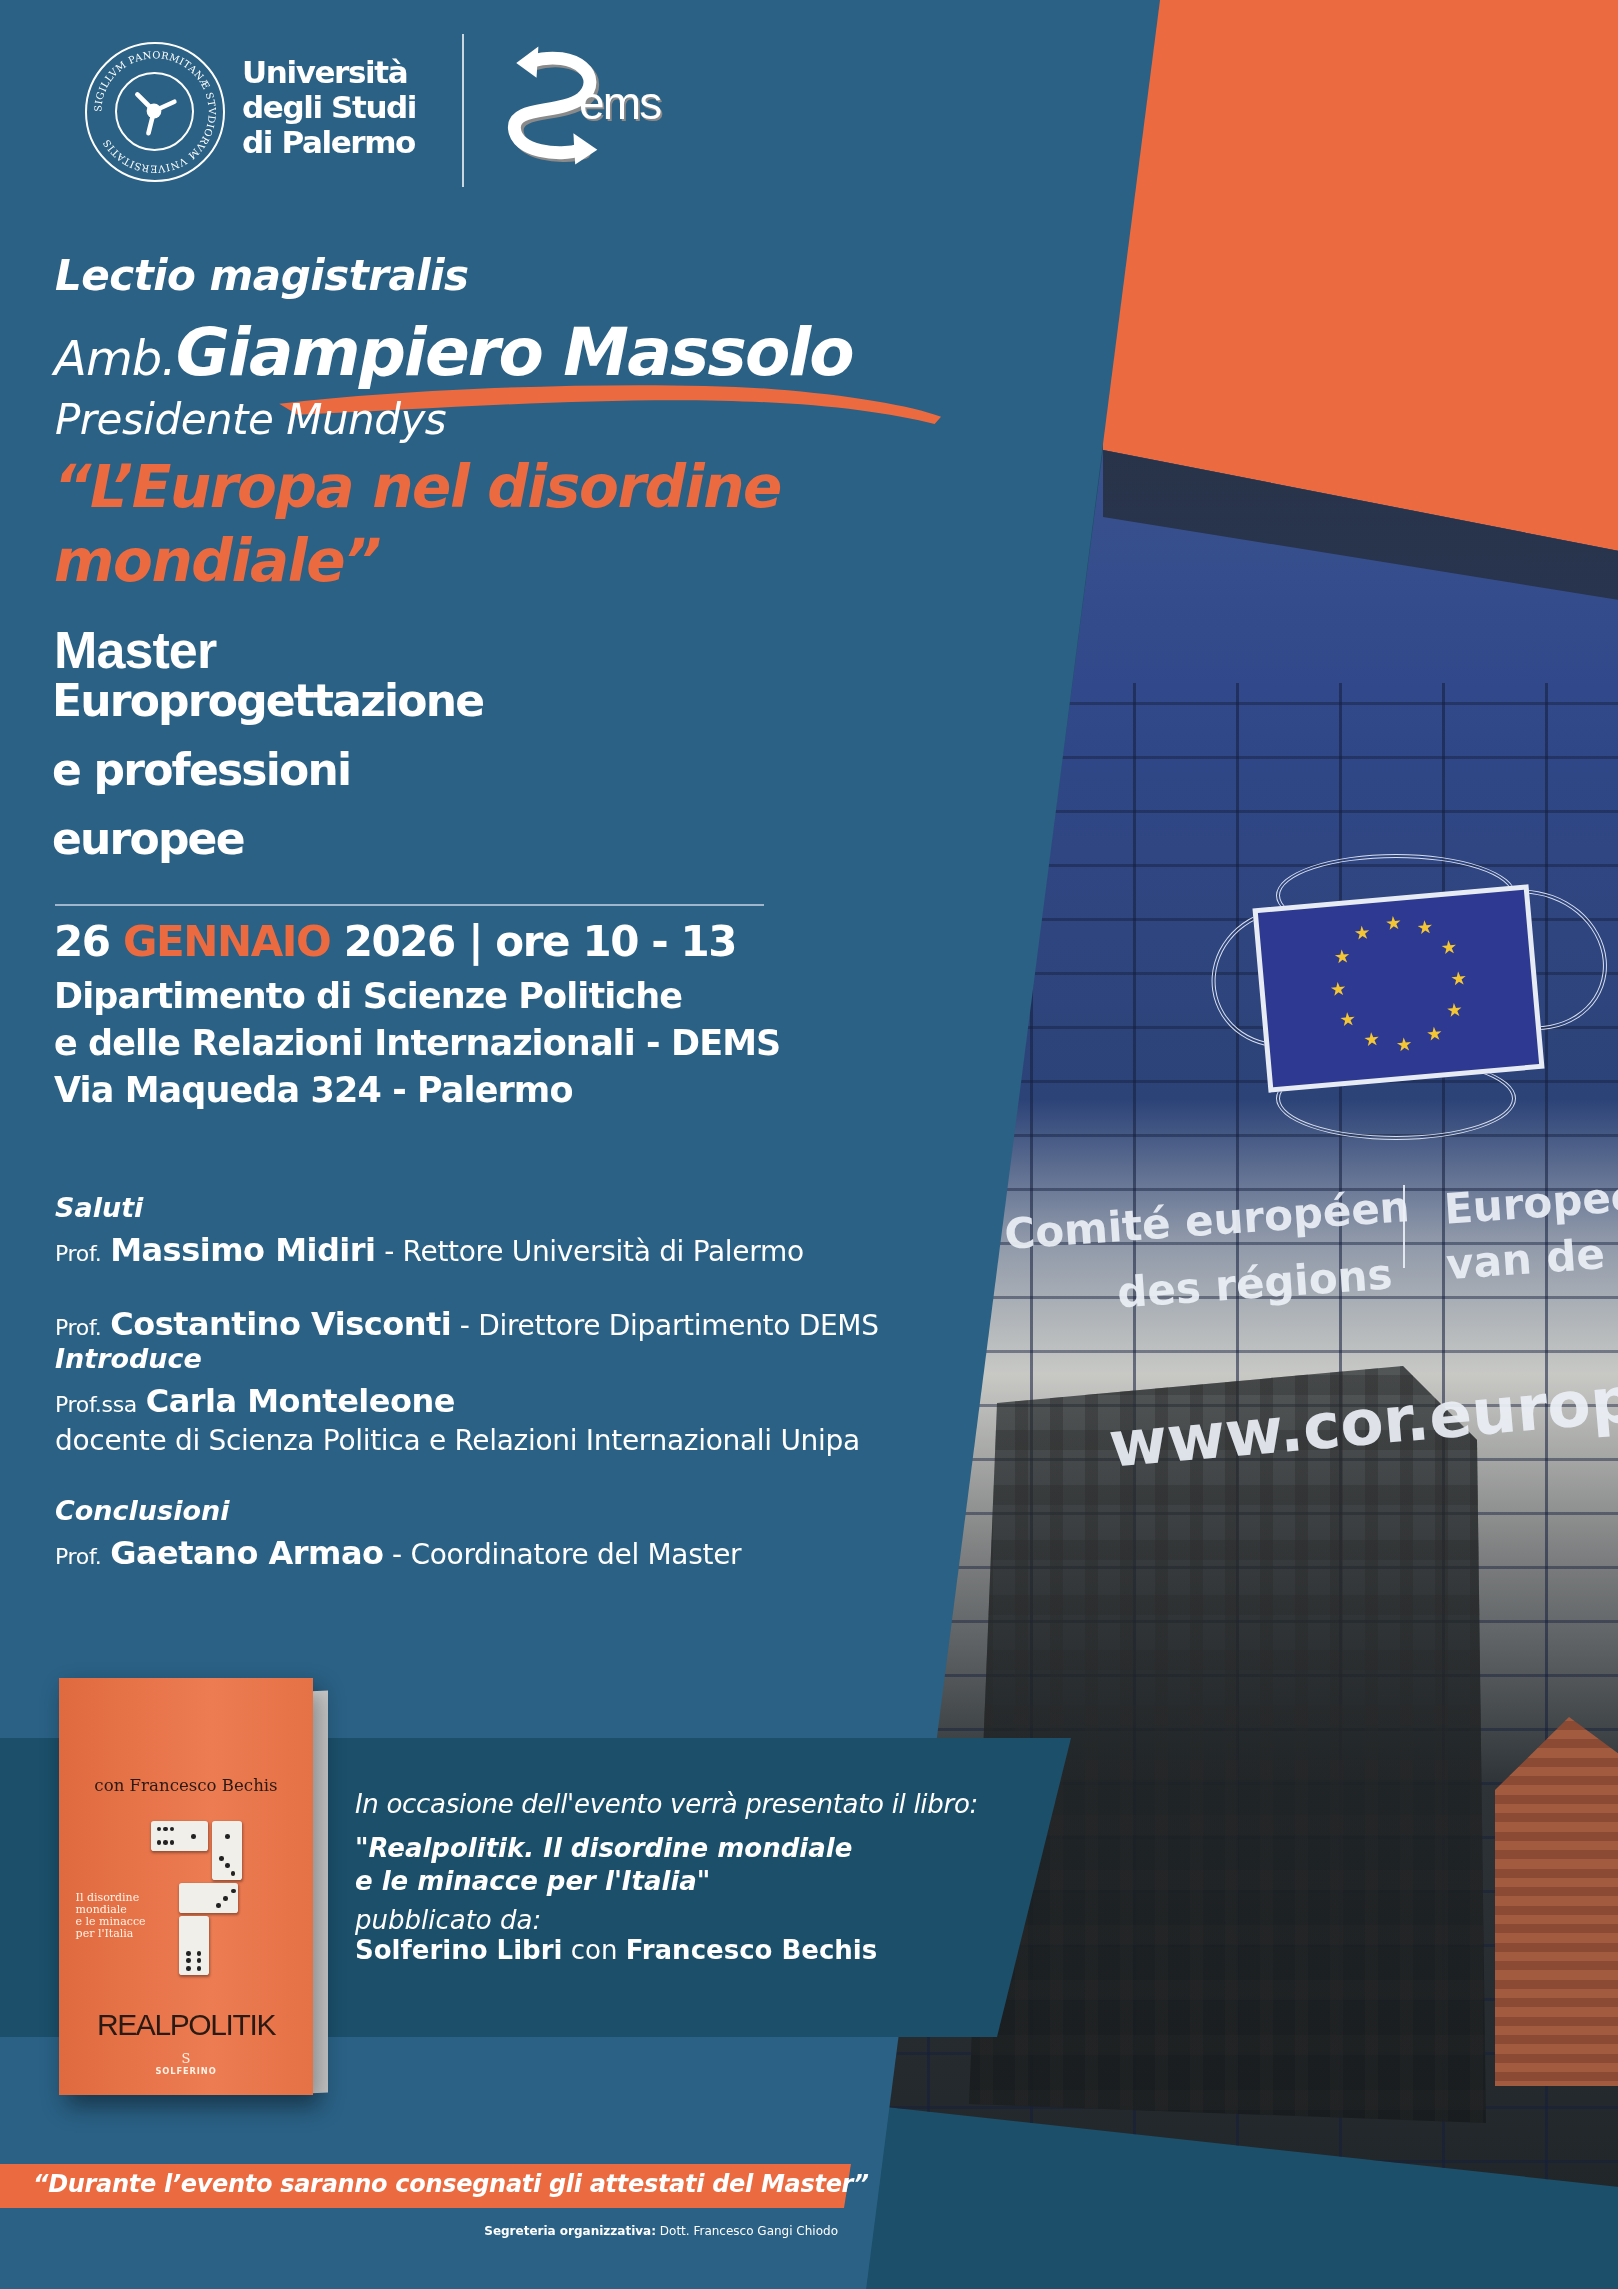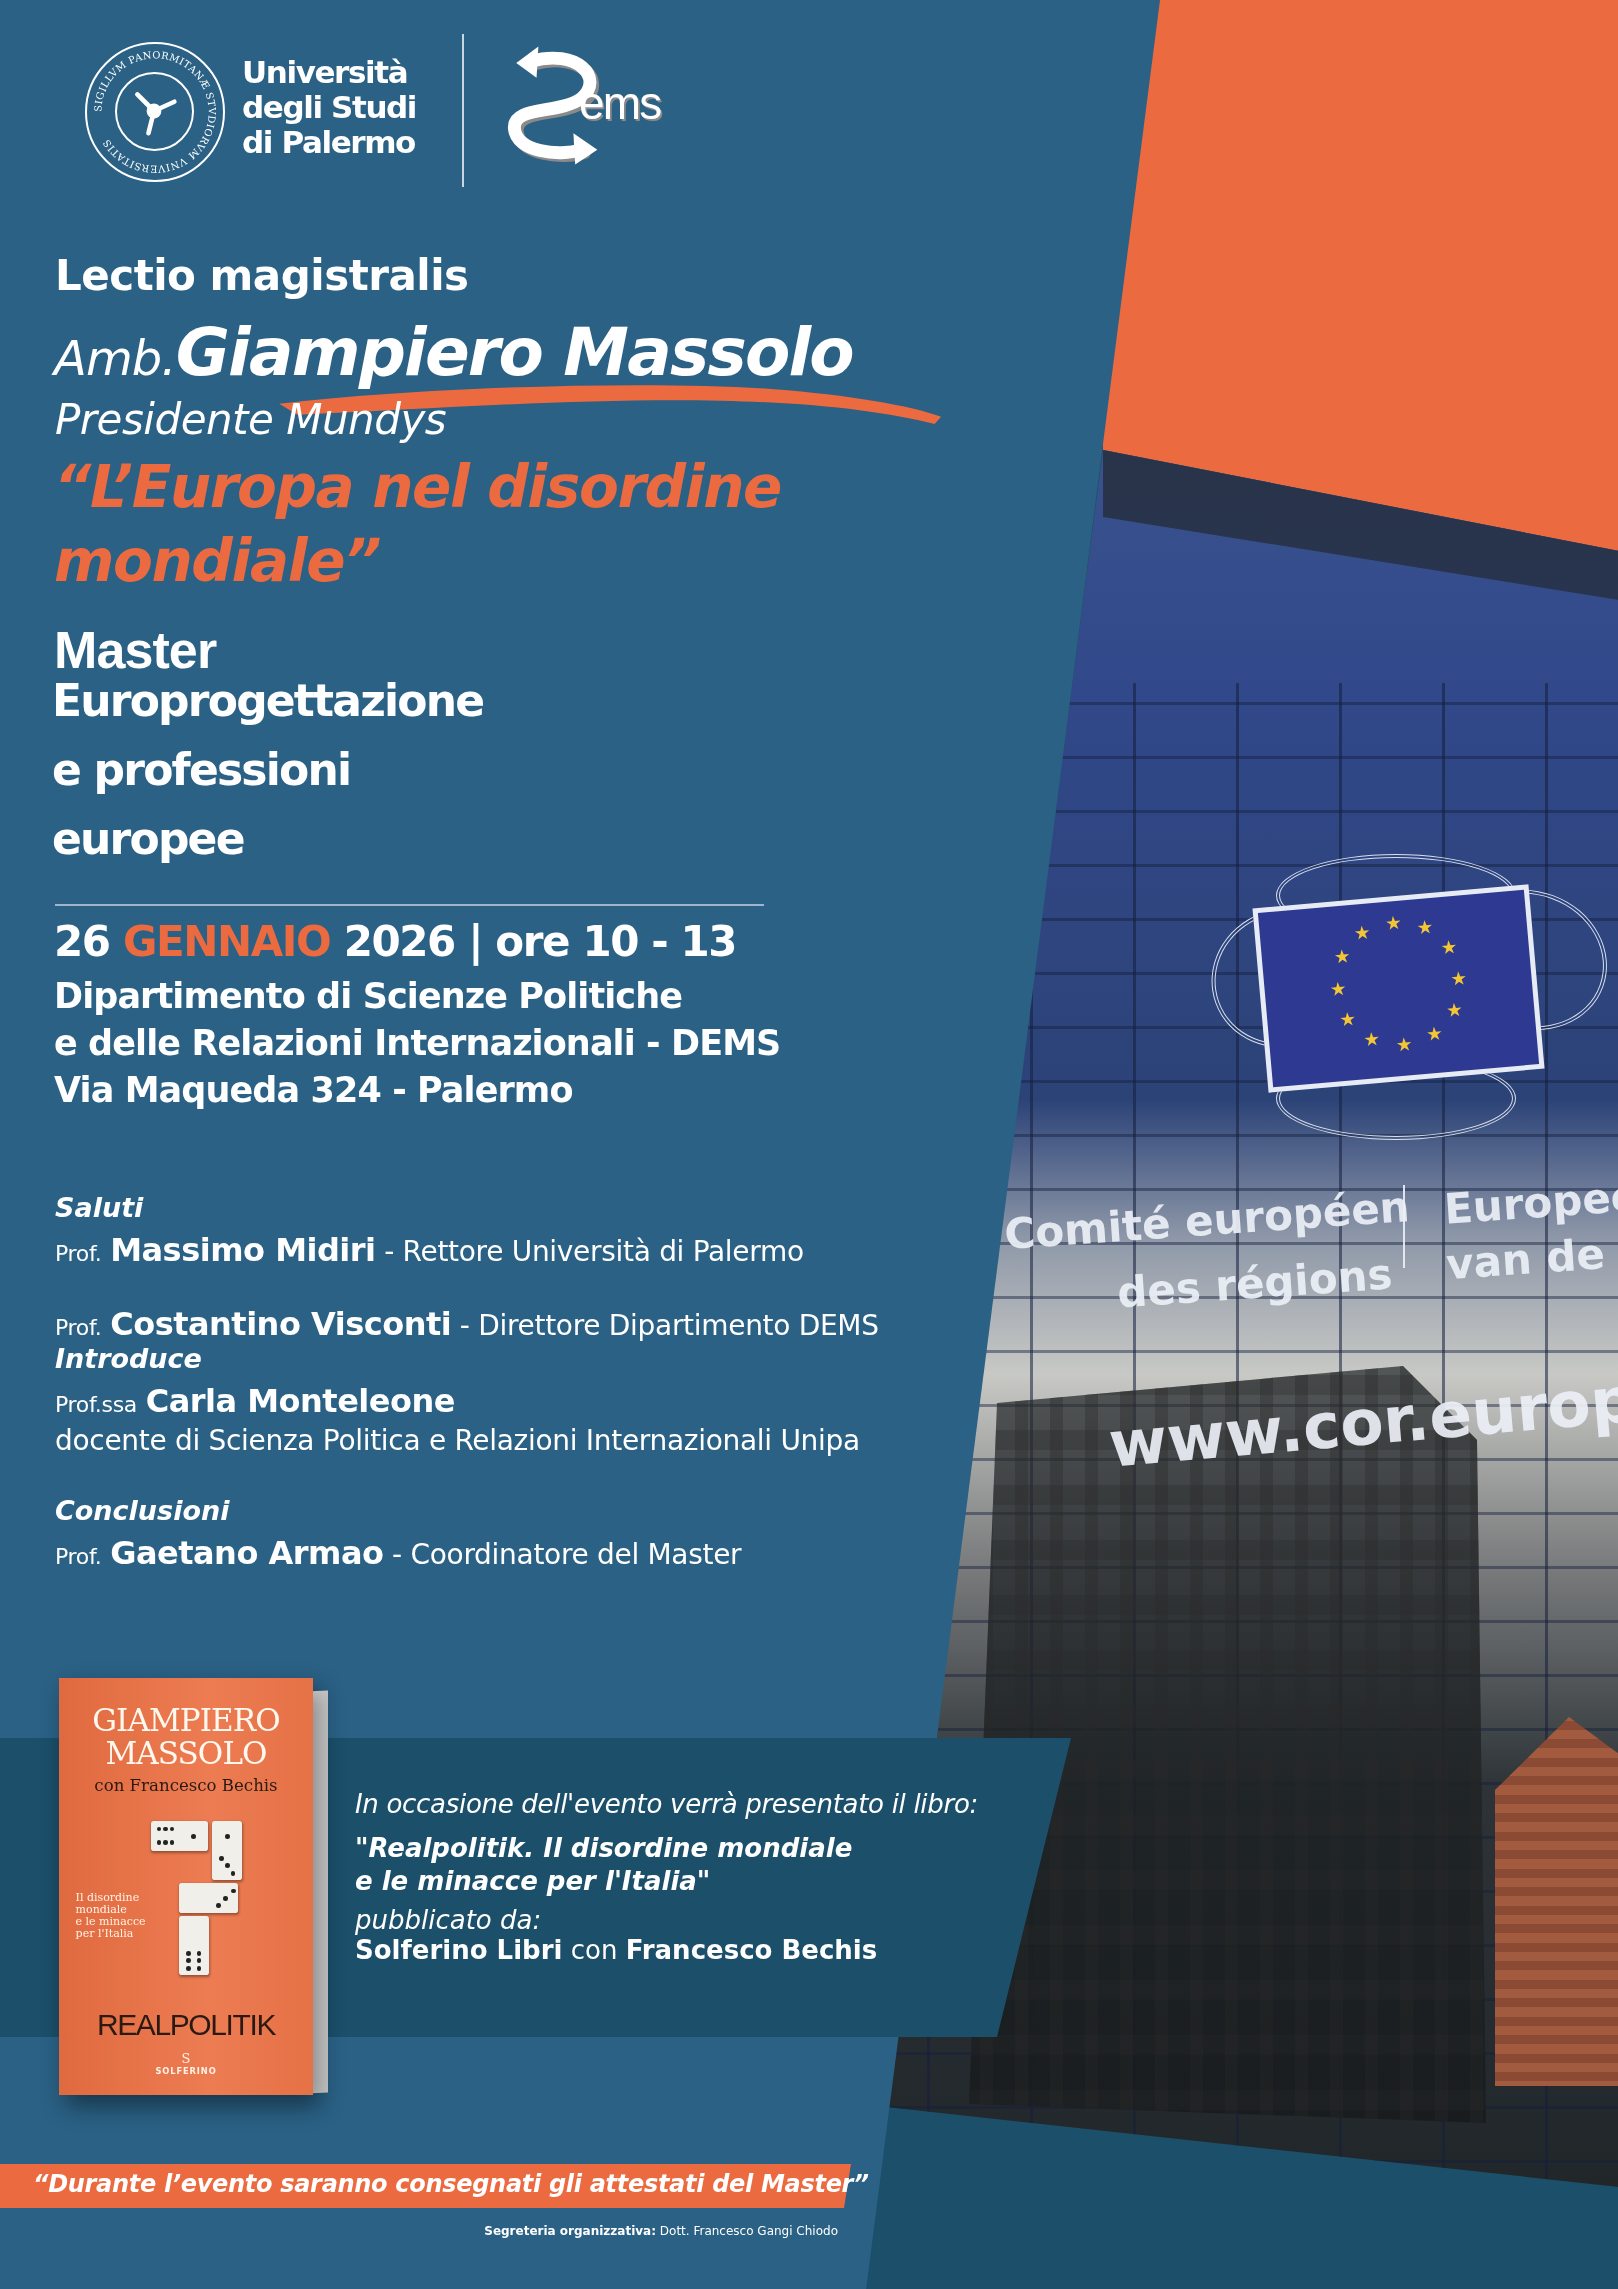--- a/index.html
+++ b/index.html
@@ -80,21 +80,21 @@
   }
   .logo-divider { position: absolute; left: 462px; top: 34px; width: 1.8px; height: 153px; background: rgba(255,255,255,0.75); }
   .dems-logo { position: absolute; left: 494px; top: 41px; width: 203px; height: 129px; }
   .dems-text {
     position: absolute; left: 85px; top: 35px; font-family: "Liberation Sans", sans-serif; font-size: 46px;
     letter-spacing: -1.8px; color: #ffffff; text-shadow: 1.8px 1.8px 0 #8a8a8a;
   }
 
   
   .t { position: absolute; white-space: nowrap; }
-  .lectio { left: 55px; top: 251px; font-size: 42px; font-weight: bold; font-family: "DejaVu Sans", sans-serif; letter-spacing: -0.5px; }
+  .lectio { left: 55px; top: 251px; font-size: 42px; font-weight: bold; font-style: italic; font-family: "DejaVu Sans", sans-serif; letter-spacing: -0.5px; }
   .speaker { left: 54px; top: 314px; }
   .amb { font-size: 48px; font-style: italic; font-weight: normal; font-family: "DejaVu Sans", sans-serif; letter-spacing: -0.9px; }
   .speaker-name { font-size: 66px; font-weight: bold; font-style: italic; font-family: "DejaVu Sans", sans-serif; letter-spacing: -1.8px; position: relative; z-index: 2; }
   .brush {
     position: absolute; left: 277px; top: 369px; width: 669px; height: 55px;
   }
   .role { left: 55px; top: 395px; font-size: 42px; font-style: italic; font-family: "DejaVu Sans", sans-serif; font-weight: normal; letter-spacing: -0.5px; }
   .talk-title {
     left: 54px; top: 450px; font-size: 58px; font-weight: bold; font-style: italic; color: #ec6a3f;
     font-family: "DejaVu Sans", sans-serif; line-height: 74px; white-space: pre-line; letter-spacing: -1.4px;
@@ -279,22 +279,20 @@
 
 <div class="t sec-label" style="left:55px;top:1495px;">Conclusioni</div>
 <div class="t person" style="left:55px;top:1534px;text-align:right;">
   <span class="title-pre">Prof.</span>
   <span class="pname">Gaetano Armao</span><span class="prole"> - Coordinatore del Master</span>
 </div>
 
 <div class="book">
   <div class="book-pages"></div>
   <div class="book-cover">
-    <div class="bc bc-author">GIAMPIERO
-MASSOLO</div>
     <div class="bc bc-with">con Francesco Bechis</div>
 
     <div class="domino" style="left:92px;top:143px;width:57px;height:29.5px;">
       <span class="pip" style="left:5.5px;top:5.5px;"></span>
         <span class="pip" style="left:12px;top:5.5px;"></span>
         <span class="pip" style="left:18.5px;top:5.5px;"></span>
       <span class="pip" style="left:5.5px;top:19.4px;"></span>
         <span class="pip" style="left:12px;top:19.4px;"></span>
         <span class="pip" style="left:18.5px;top:19.4px;"></span>
       <span class="pip" style="left:40px;top:13px;"></span>

